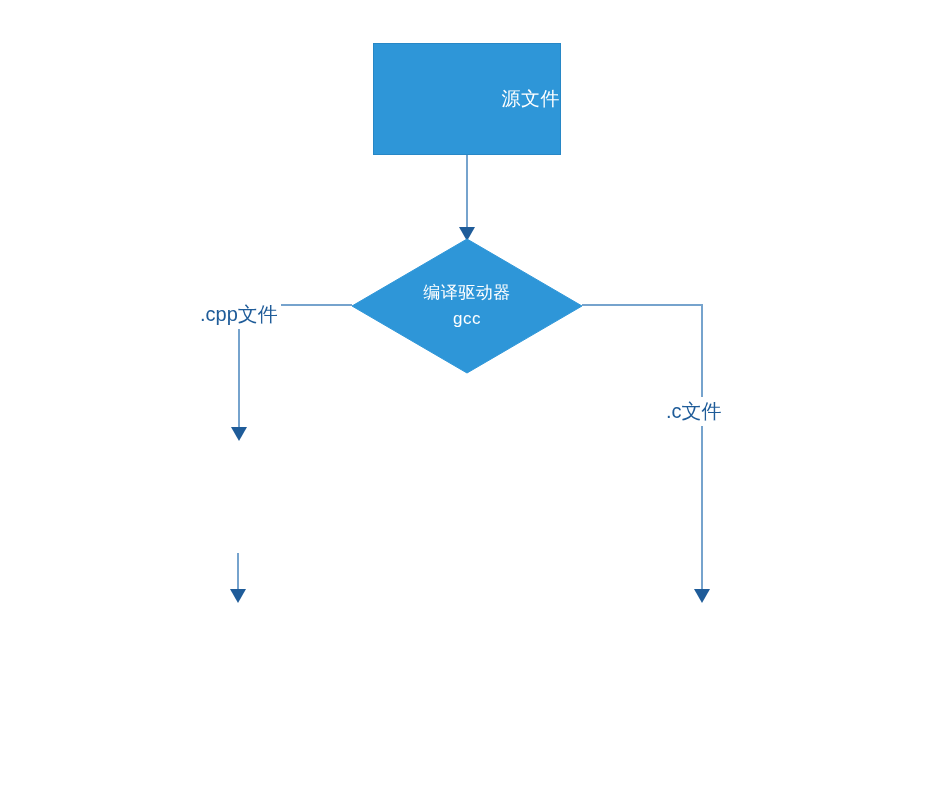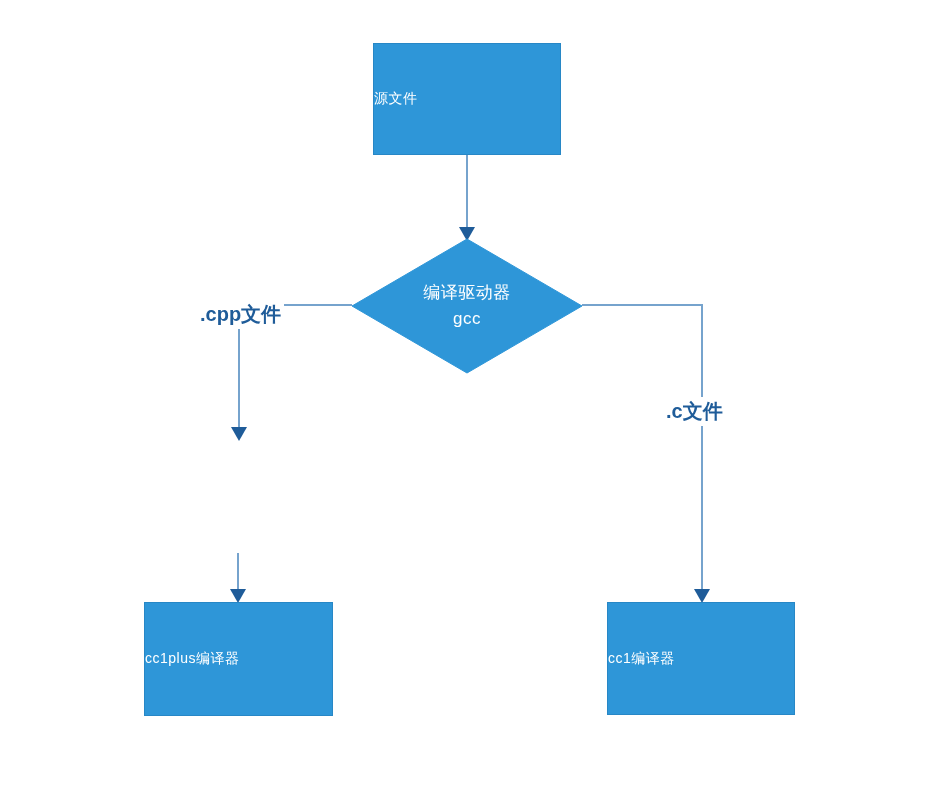--- a/index.html
+++ b/index.html
@@ -42,23 +42,23 @@
     fill: var(--node-fill);
     stroke: var(--node-fill);
   }
   .node {
     position: absolute;
     background: var(--node-fill);
     border: 1px solid var(--node-border);
     color: var(--node-text);
     display: flex;
     align-items: center;
-    justify-content: flex-start;
+    justify-content: flex-end;
     text-align: center;
-    font-size: 14px;
+    font-size: 19px;
     letter-spacing: 0.5px;
   }
   .diamond-label {
     position: absolute;
     left: 352px;
     top: 239px;
     width: 230px;
     height: 134px;
     display: flex;
     flex-direction: column;
@@ -67,21 +67,21 @@
     font-size: 17px;
     line-height: 26px;
     text-align: center;
     letter-spacing: 0.5px;
   }
   .edge-label {
     position: absolute;
     background: var(--background);
     color: var(--edge-label);
     font-size: 20px;
-    font-weight: bold;
+    font-weight: normal;
     padding: 1px 3px;
     white-space: nowrap;
   }
   .edge-label.cpp { left: 197px; top: 300px; }
   .edge-label.c   { left: 663px; top: 397px; }
 </style>
 </head>
 <body>
 
 <div class="canvas">
@@ -101,27 +101,21 @@
 
     <polyline points="582,305 702,305 702,591"></polyline>
     <polygon class="arrowhead" points="694,589 710,589 702,603"></polygon>
   </svg>
 
   <div class="node" style="left:373px; top:43px; width:188px; height:112px;">
     <span>源文件</span>
   </div>
 
 
-  <div class="node" style="left:144px; top:602px; width:189px; height:114px;">
-    <span>cc1plus编译器</span>
-  </div>
 
-  <div class="node" style="left:607px; top:602px; width:188px; height:113px;">
-    <span>cc1编译器</span>
-  </div>
 
   <div class="diamond-label">
     <span>编译驱动器</span>
     <span>gcc</span>
   </div>
 
   <div class="edge-label cpp">.cpp文件</div>
   <div class="edge-label c">.c文件</div>
 
 </div>

